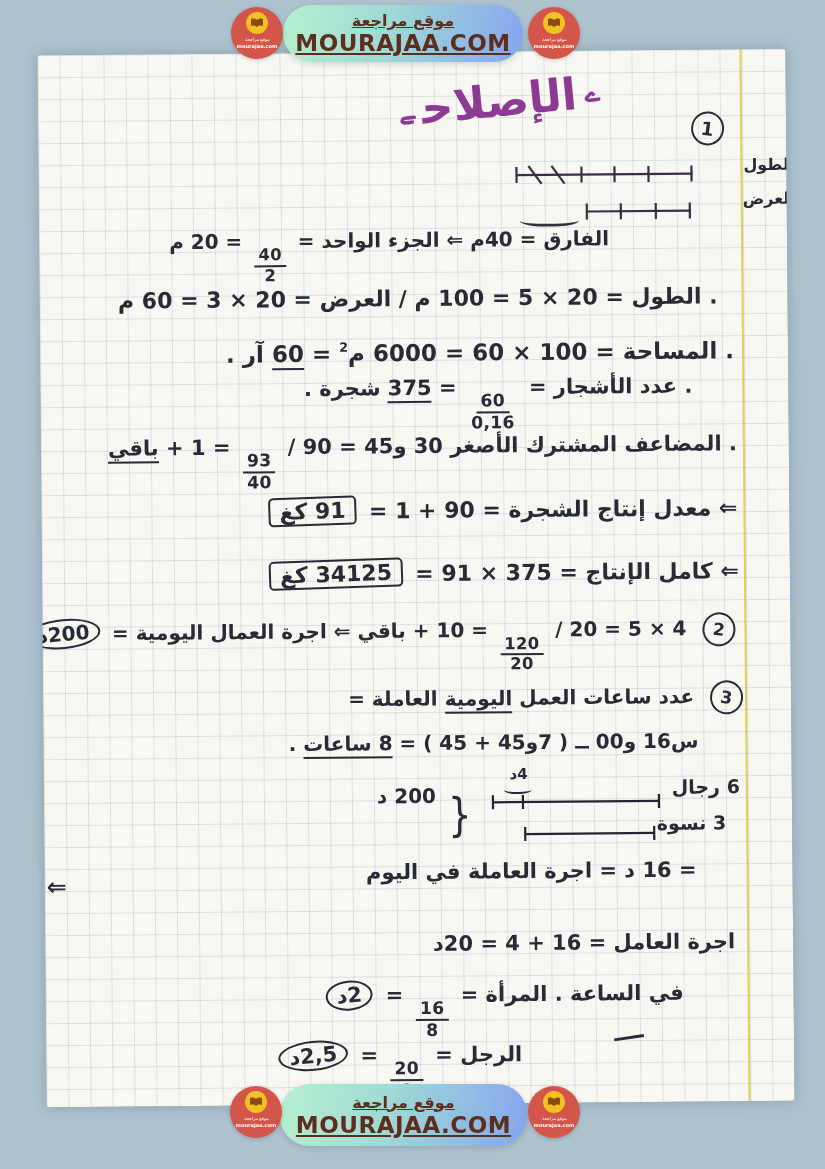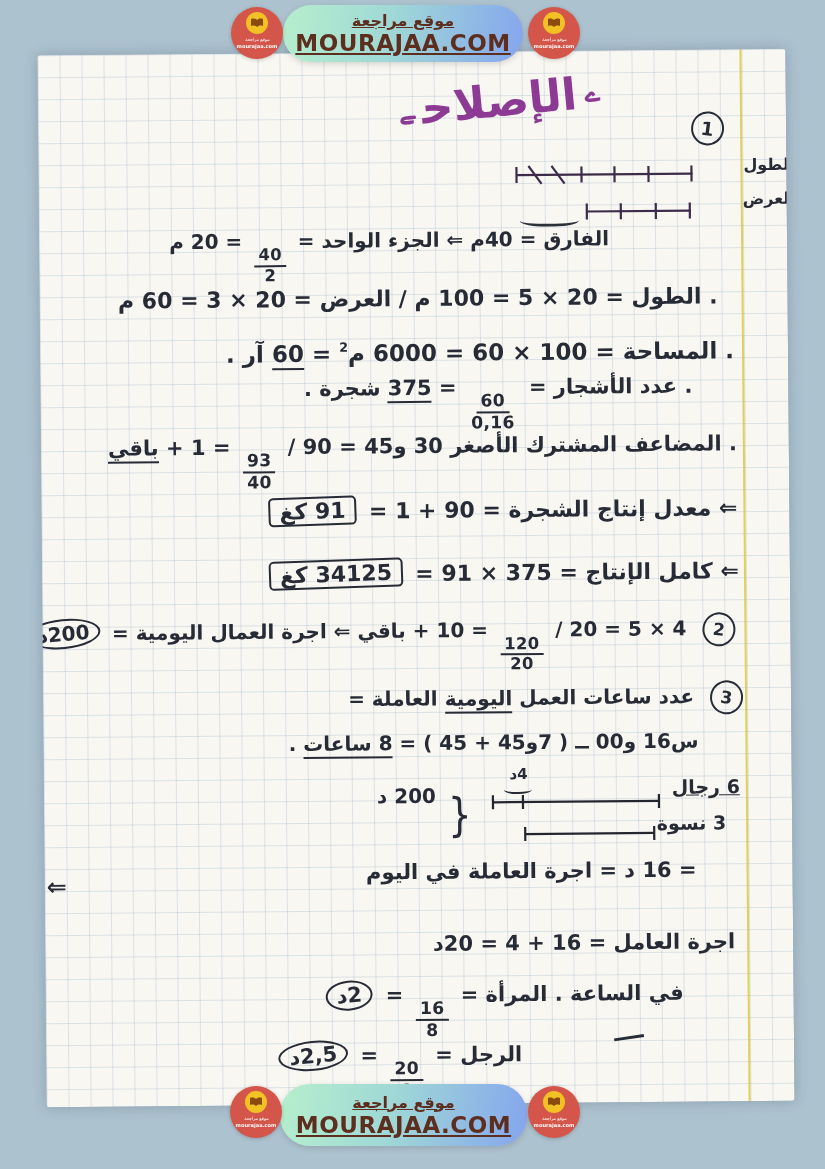--- a/index.html
+++ b/index.html
@@ -176,21 +176,21 @@
           <line x1="167" y1="2" x2="167" y2="16"></line>
       </g>
     </svg>
     <svg style="right:137px;top:774px;" width="131" height="18">
       <g stroke="#23262e" stroke-width="2.2">
         <line x1="1" y1="9" x2="130" y2="9"></line>
         <line x1="1" y1="2" x2="1" y2="16"></line>
           <line x1="130" y1="2" x2="130" y2="16"></line>
       </g>
     </svg>
-    <div class="hw" style="right:52px;top:726px;font-size:19px;text-decoration:underline;">6 رجال</div>
+    <div class="hw" style="right:52px;top:726px;font-size:19px;">6 رجال</div>
     <div class="hw" style="right:66px;top:762px;font-size:19px;">3 نسوة</div>
     <div class="bigbrace" style="right:318px;top:736px;">}</div>
     <div class="hw" style="right:356px;top:732px;">200 د</div>
 
     <div class="hw" style="right:96px;top:808px;font-size:21px;">
       <span>= 16 د = اجرة العاملة في اليوم</span>
     </div>
     <div class="hw" style="left:2px;top:818px;font-size:24px;">⇐</div>
 
     <div class="hw" style="right:58px;top:880px;font-size:21px;">اجرة العامل = 16 + 4 = 20د</div>

